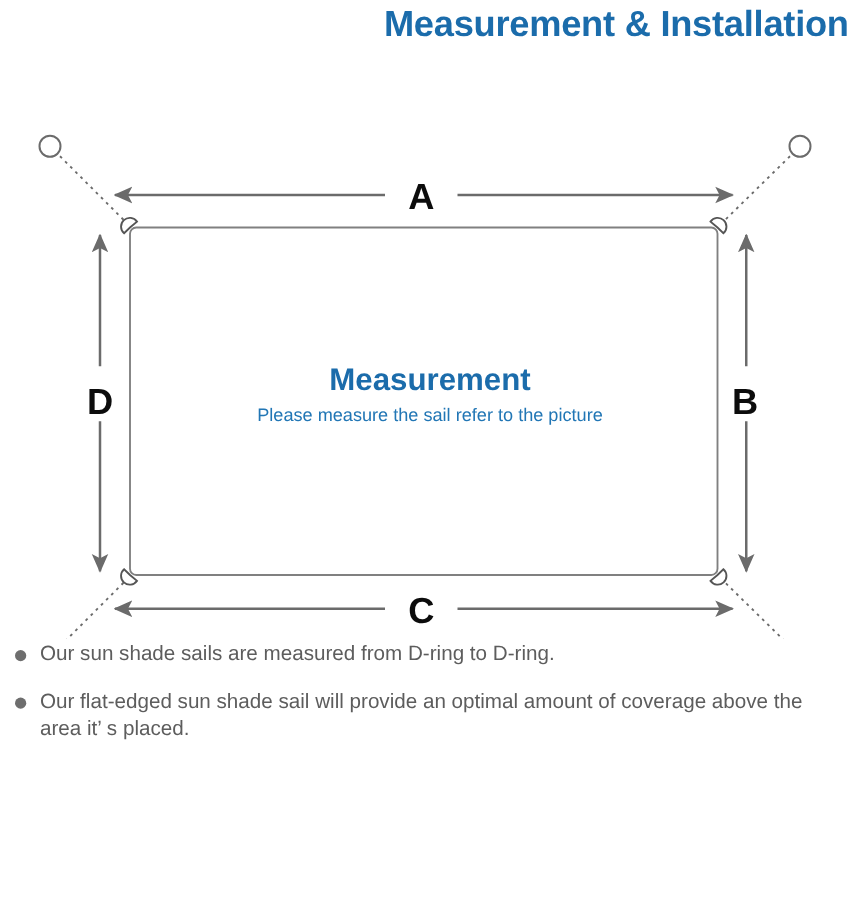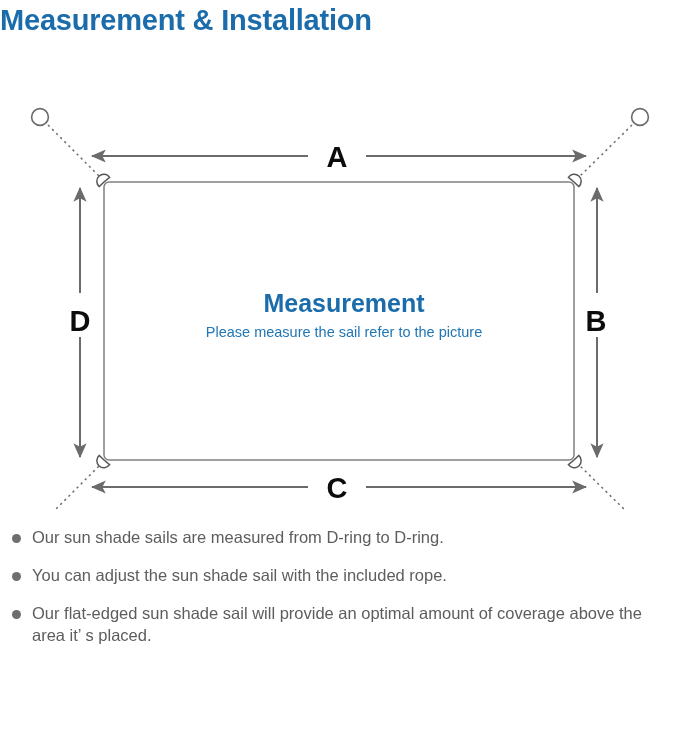--- a/index.html
+++ b/index.html
@@ -8,21 +8,21 @@
     background: #ffffff;
   }
   body {
     width: 679px;
     height: 739px;
     font-family: "Liberation Sans", sans-serif;
     overflow: hidden;
     position: relative;
   }
   #page-title {
-    text-align: left;
+    text-align: right;
     font-size: 29px;
     font-weight: bold;
     color: #1b6cab;
     letter-spacing: -0.2px;
     margin: 0;
     padding-top: 1px;
     height: 40px;
     line-height: 38px;
     white-space: nowrap;
   }
@@ -50,21 +50,21 @@
     fill: #1b6cab;
   }
   .center-sub {
     font-family: "Liberation Sans", sans-serif;
     font-size: 14.5px;
     fill: #2176b5;
   }
   .notes {
     position: relative;
     padding: 0 10px 0 12px;
-    margin-top: 16px;
+    margin-top: 2px;
   }
   .note-item {
     display: flex;
     align-items: flex-start;
     margin-bottom: 16px;
   }
   .note-bullet {
     flex: 0 0 auto;
     width: 9px;
     height: 9px;
@@ -146,19 +146,15 @@
   </svg>
 </div>
 
 <div class="notes">
   <div class="note-item">
     <span class="note-bullet"></span>
     <span class="note-text">Our sun shade sails are measured from D-ring to D-ring.</span>
   </div>
   <div class="note-item">
     <span class="note-bullet"></span>
-    <span class="note-text">You can adjust the sun shade sail with the included rope.</span>
-  </div>
-  <div class="note-item">
-    <span class="note-bullet"></span>
     <span class="note-text">Our flat-edged sun shade sail will provide an optimal amount of coverage above the area it’ s placed.</span>
   </div>
 </div>
 
 </body></html>

